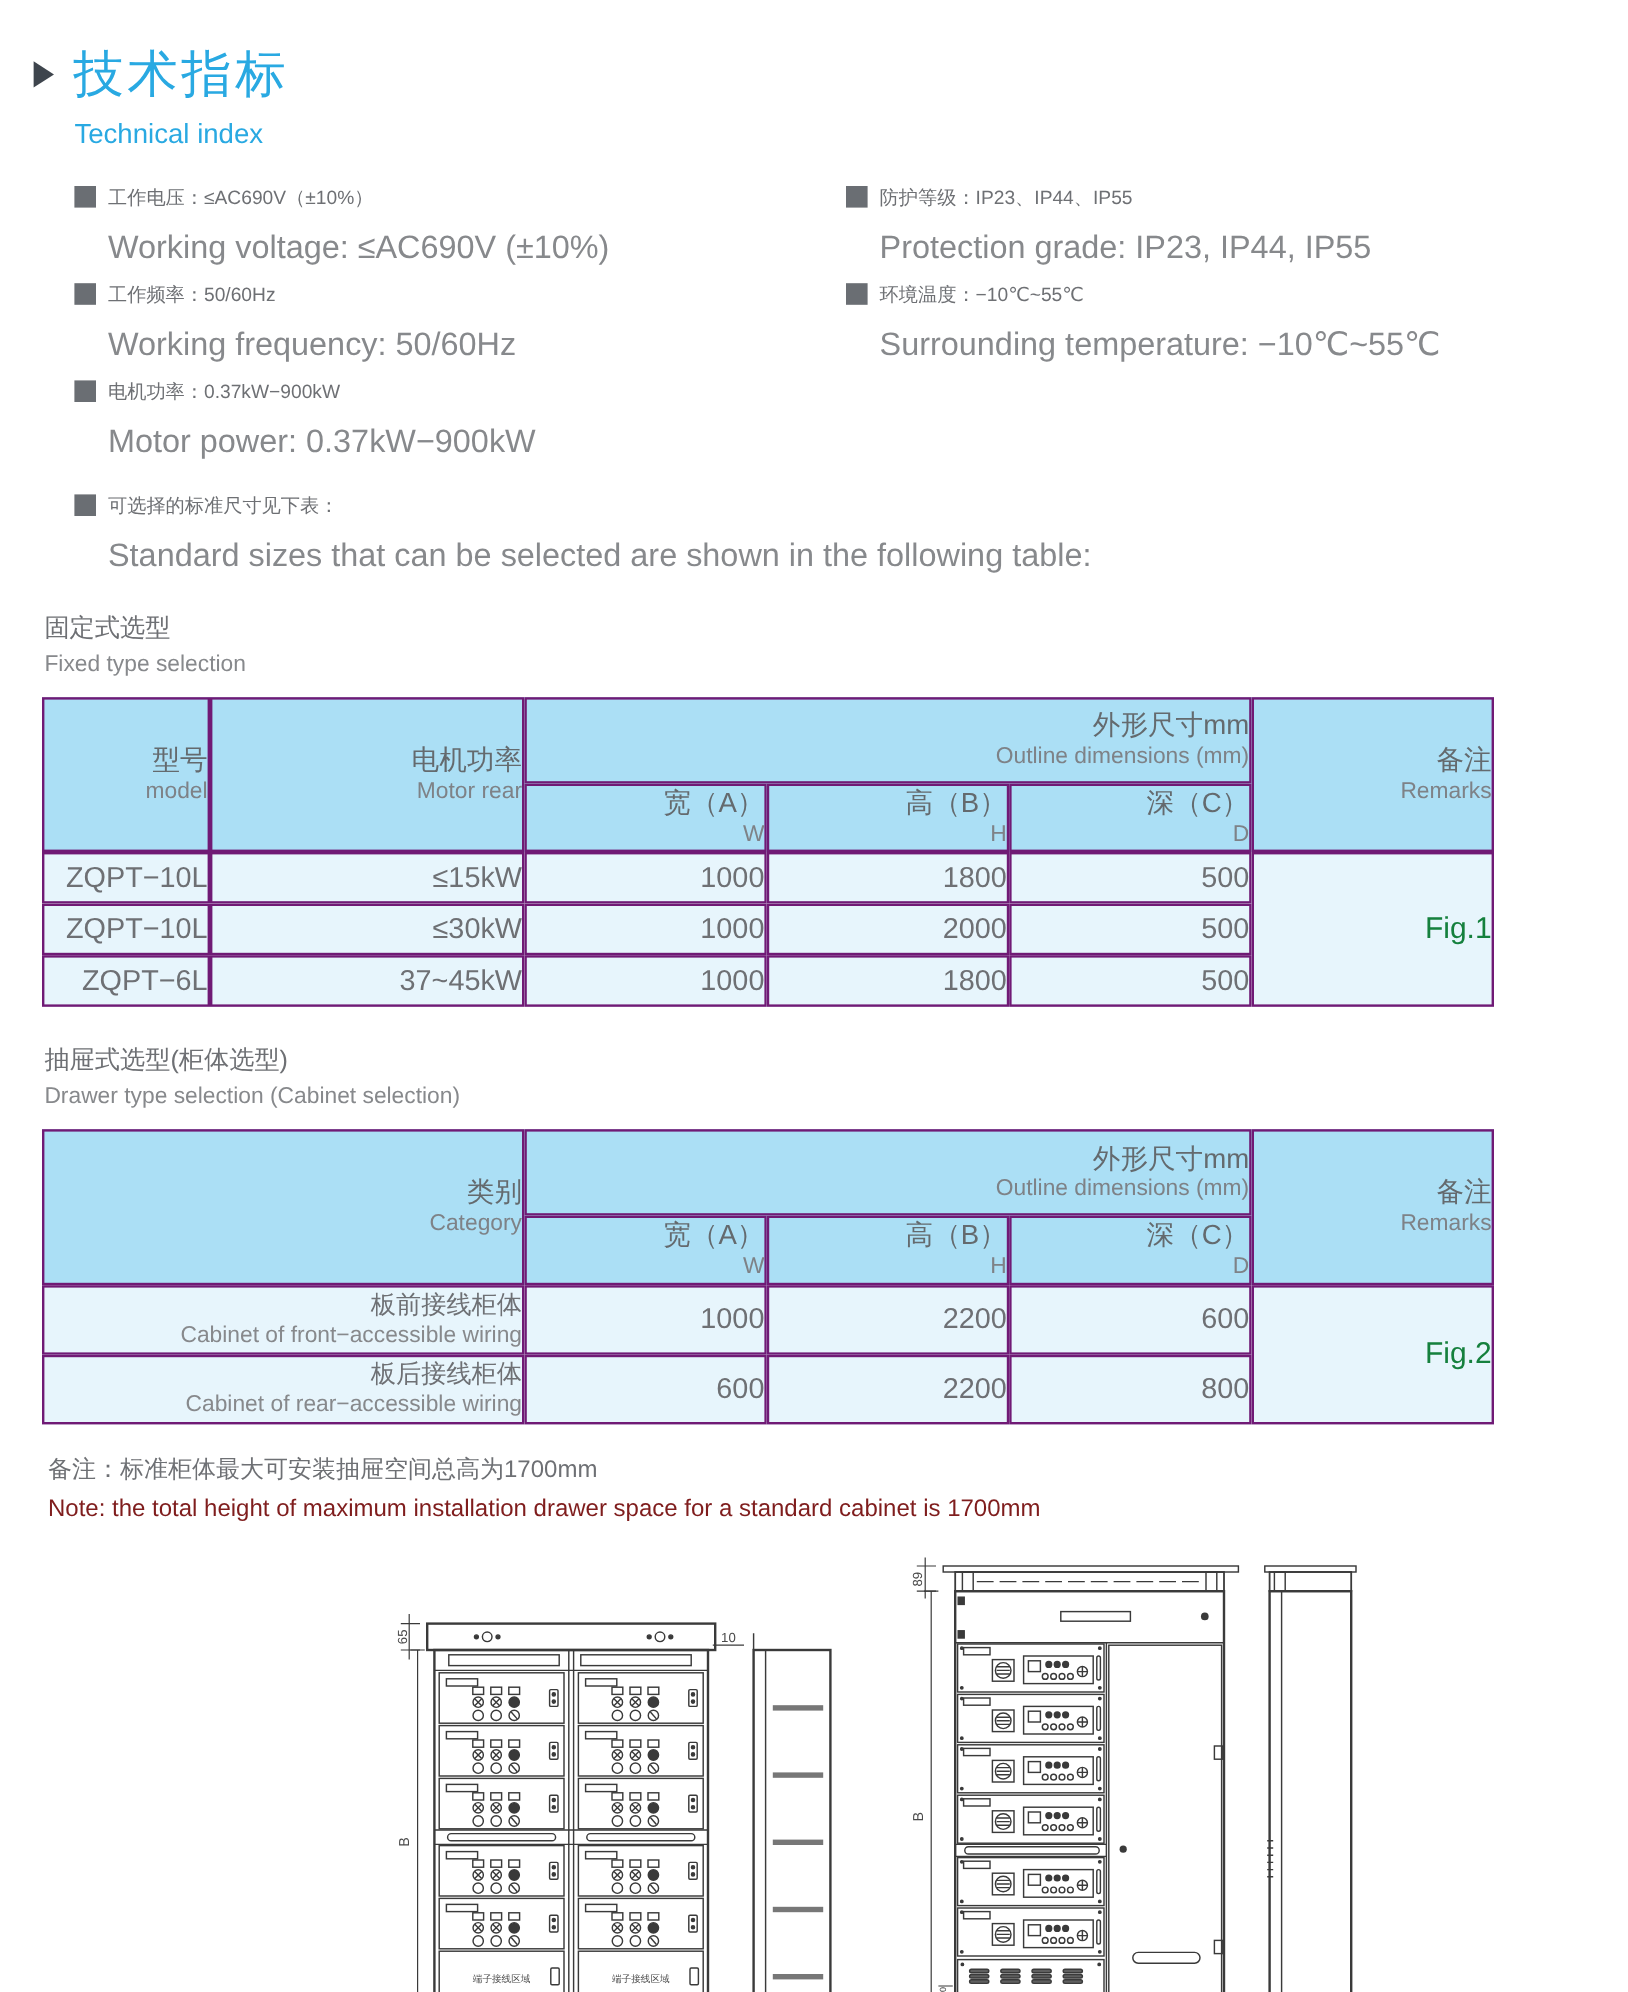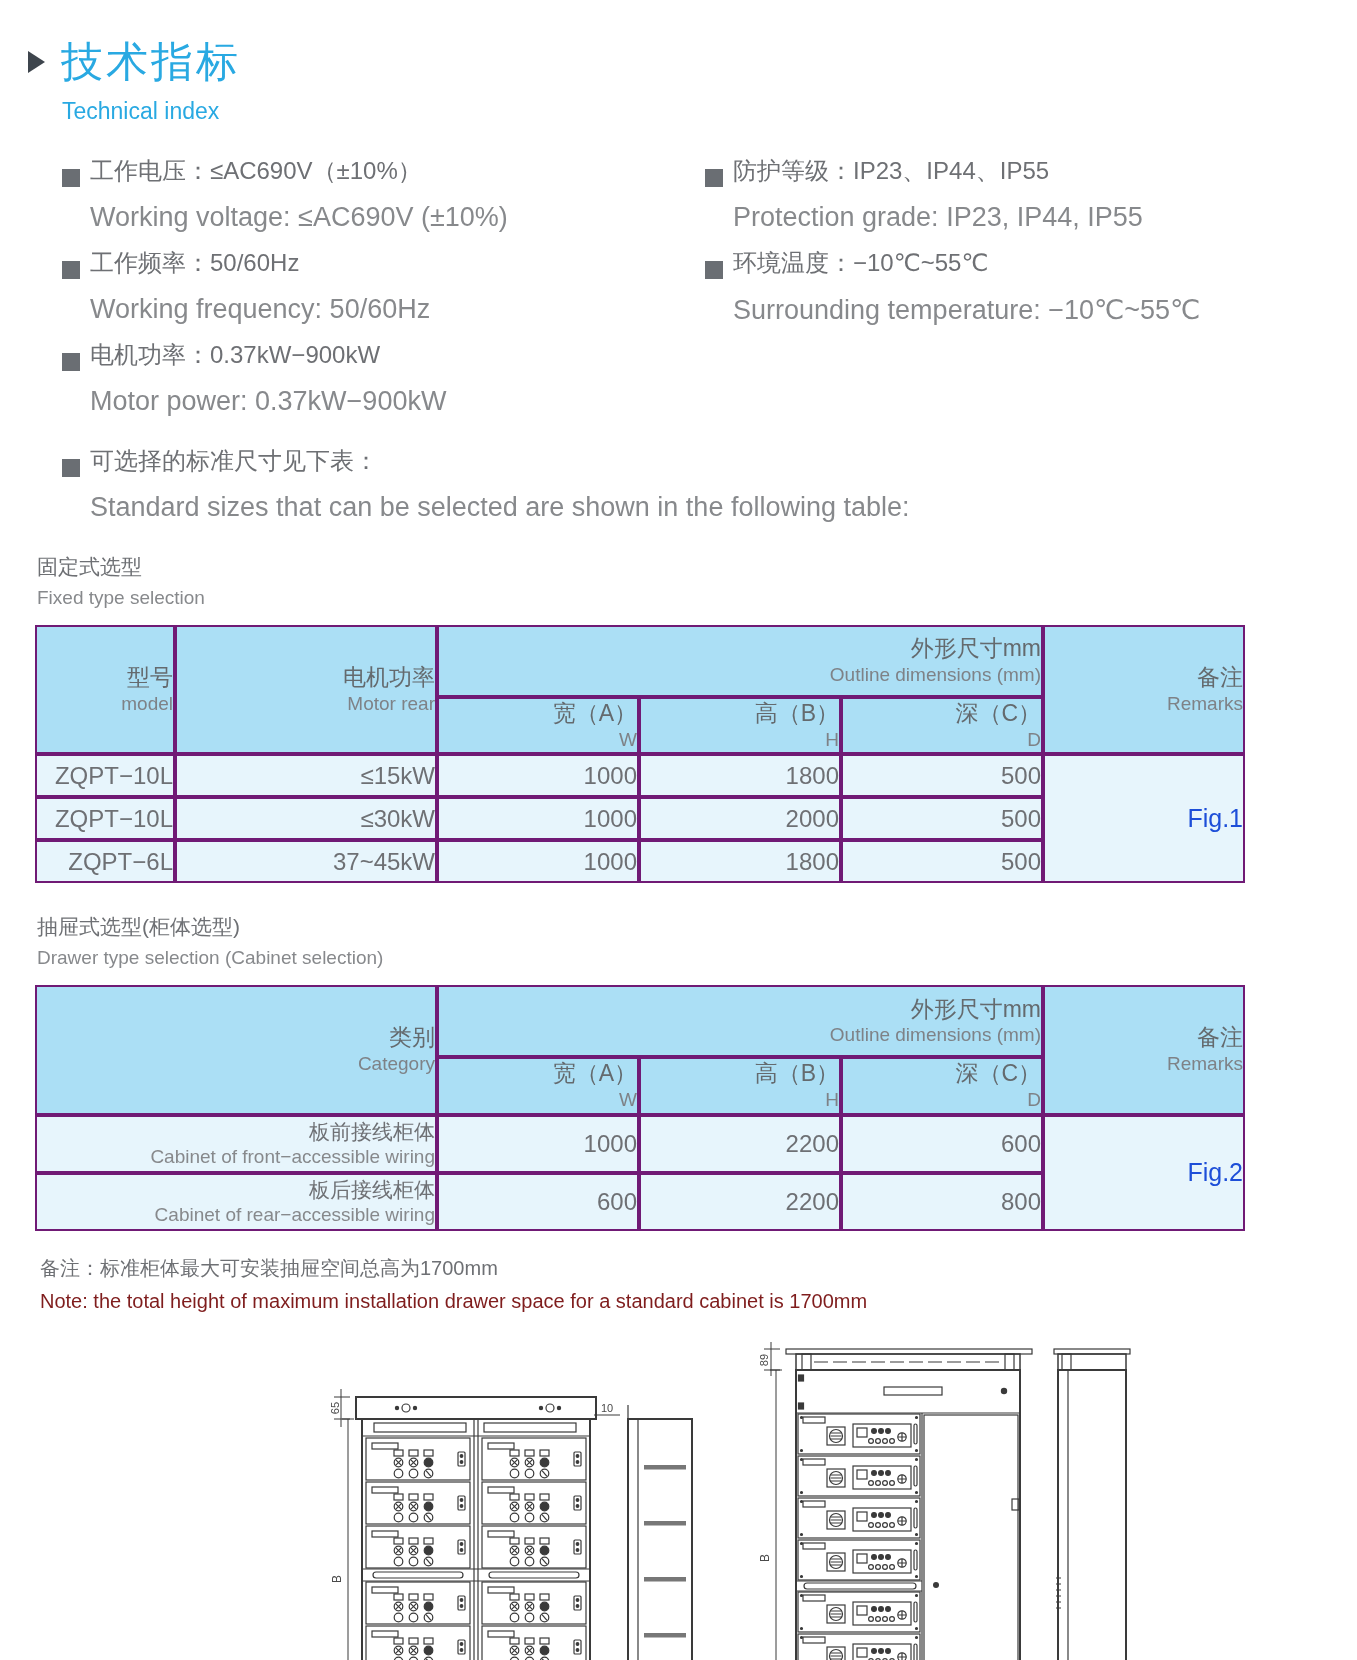--- a/index.html
+++ b/index.html
@@ -10,39 +10,39 @@
   .title-row { display:flex; align-items:center; margin:34px 0 0 28px; }
   .title-arrow { width:0; height:0; border-left:17px solid #3E454D; border-top:11px solid transparent; border-bottom:11px solid transparent; margin-right:16px; }
   .title-cn { font-size:42px; color:#29A9E2; letter-spacing:3px; }
   .title-en { font-size:23px; color:#29A9E2; margin:8px 0 0 62px; }
 
   
   .specs { display:flex; margin:30px 0 0 62px; }
   .specs-left { width:643px; }
   .specs-right { flex:1; }
   .spec-item { margin-bottom:13px; }
-  .spec-cn { display:flex; align-items:flex-end; font-size:24px; color:#6E7074; }
+  .spec-cn { display:flex; align-items:flex-start; font-size:16px; color:#6E7074; }
   .bullet { width:18px; height:18px; background:#6A6E73; margin-right:10px; flex:0 0 auto; }
   .spec-en { font-size:27px; color:#87898C; margin:15px 0 14px 28px; }
   .table-note-item { margin:14px 16px 0 62px; }
 
   
   .sec-cn { font-size:21px; color:#6E7074; margin:30px 0 0 37px; }
   .sec-en { font-size:19px; color:#87898C; margin:6px 0 0 37px; }
 
   
   table.spec-table { border-collapse:separate; border-spacing:0; margin:16px 0 0 35px; table-layout:fixed; }
   table.spec-table td { border:2px solid #701a75; text-align:right; vertical-align:middle; padding:0; }
   td.hcell { background:#ABDFF5; }
   td.dcell { background:#E7F5FC; font-size:24px; color:#6E7074; }
   .hcn { font-size:23px; color:#646A6E; line-height:1.25; }
   .hen { font-size:19px; color:#7E8287; line-height:1.3; }
   .ccn { font-size:21px; color:#6E7074; line-height:1.25; }
   .cen { font-size:19px; color:#87898C; line-height:1.25;margin-left:33px; }
-  td.remarks-cell { background:#E7F5FC; font-size:25px; color:#1d4ed8; }
+  td.remarks-cell { background:#E7F5FC; font-size:25px; color:#15803d; }
   tr.hrow1 td { height:72px; }
   tr.hrow2 td { height:57px; }
   tr.drow1 td { height:43px; }
   tr.drow2 td { height:58px; }
 
   
   .note-cn { font-size:20px; color:#6E7074; margin:24px 0 0 40px; }
   .note-en { font-size:20px; color:#7f1d1d; margin:8px 0 0 40px; }
 
   

